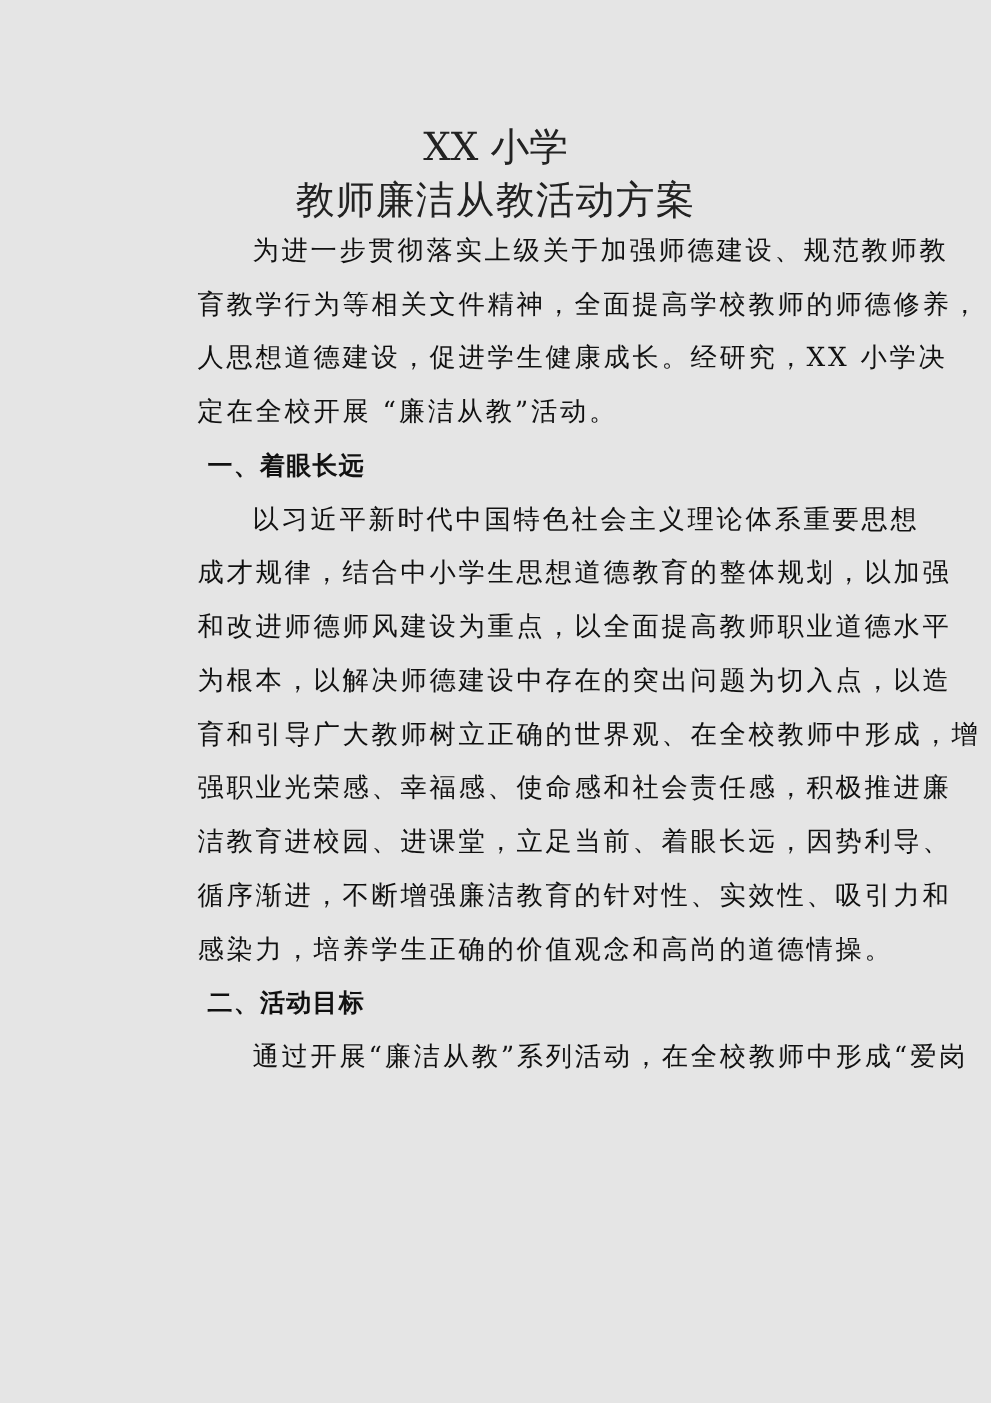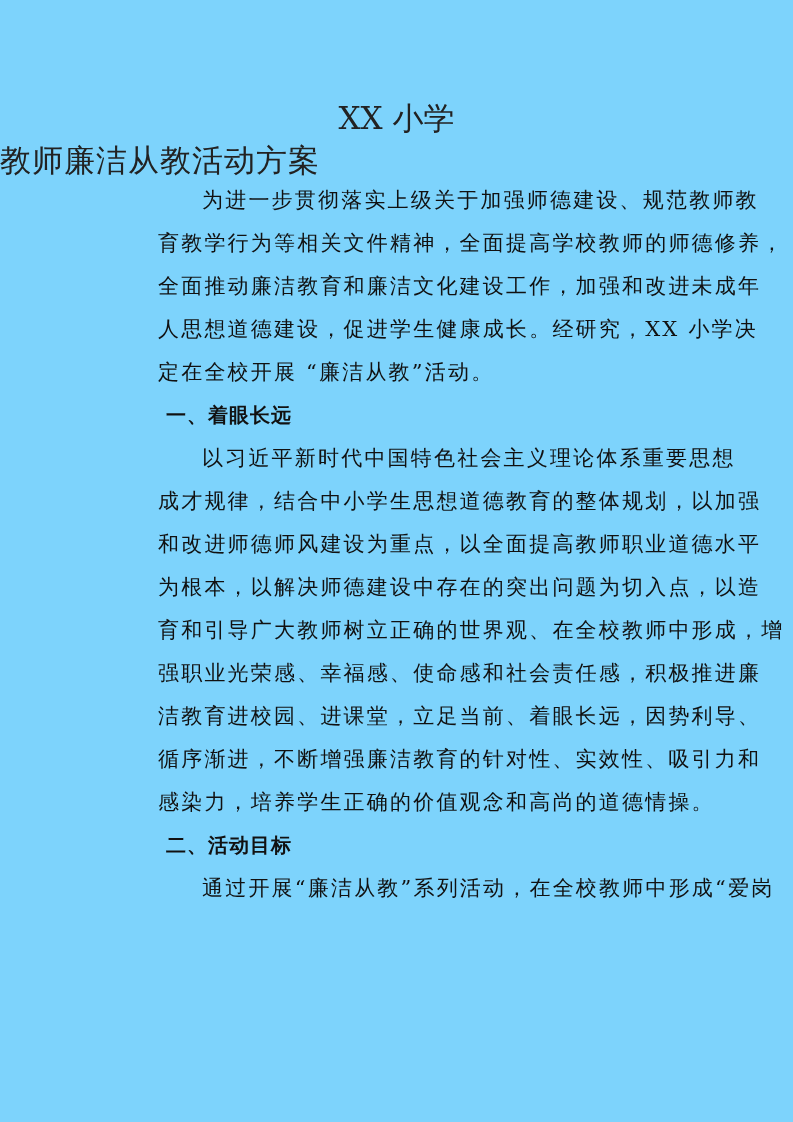--- a/index.html
+++ b/index.html
@@ -1,28 +1,28 @@
 <!DOCTYPE html>
 <html><head>
 <meta charset="utf-8">
 <style>
   html, body { margin: 0; padding: 0; background: #ffffff; }
   body {
     width: 793px; height: 1122px; position: relative; overflow: hidden;
     font-family: "DejaVu Serif", "Liberation Serif", serif;
     color: #111111;
   }
-  .page { position: absolute; left: 0; top: 0; width: 793px; height: 1122px; background: #7dd3fc; }
+  .page { position: absolute; left: 0; top: 0; width: 793px; height: 1122px; background: #e5e5e5; }
   .title1 {
     position: absolute; left: 0; width: 793px; top: 98px;
     text-align: center; font-size: 31px; line-height: 40px; color: #222;
   }
   .title2 {
     position: absolute; left: 0; width: 793px; top: 140px;
-    text-align: left; font-size: 31px; line-height: 40px; color: #222; letter-spacing: 1px;
+    text-align: center; font-size: 31px; line-height: 40px; color: #222; letter-spacing: 1px;
   }
   .body {
     position: absolute; left: 122px; top: 179px; width: 552px;
     font-size: 21px; line-height: 43px; letter-spacing: 2.2px;
     text-align: justify;
   }
   .para { margin: 0; text-indent: 44px; }
   .heading {
     margin: 0; padding-left: 44px;
     font-family: "DejaVu Sans", "Liberation Sans", sans-serif;
@@ -34,21 +34,20 @@
 <body>
 
 <div class="page">
   <div class="title1">XX 小学</div>
   <div class="title2">教师廉洁从教活动方案</div>
 
   <div class="body">
     <div class="para">
       <span class="line" style="padding-left:44px;text-indent:0">为进一步贯彻落实上级关于加强师德建设、规范教师教</span>
       <span class="line" style="text-indent:0">育教学行为等相关文件精神，全面提高学校教师的师德修养，</span>
-      <span class="line" style="text-indent:0">全面推动廉洁教育和廉洁文化建设工作，加强和改进未成年</span>
       <span class="line" style="text-indent:0">人思想道德建设，促进学生健康成长。经研究，XX 小学决</span>
       <span class="line" style="text-indent:0">定在全校开展 “廉洁从教”活动。</span>
     </div>
 
     <div class="heading">一、着眼长远</div>
     <div>
       <span class="line" style="padding-left:44px">以习近平新时代中国特色社会主义理论体系重要思想</span>
       <span class="line">成才规律，结合中小学生思想道德教育的整体规划，以加强</span>
       <span class="line">和改进师德师风建设为重点，以全面提高教师职业道德水平</span>
       <span class="line">为根本，以解决师德建设中存在的突出问题为切入点，以造</span>

